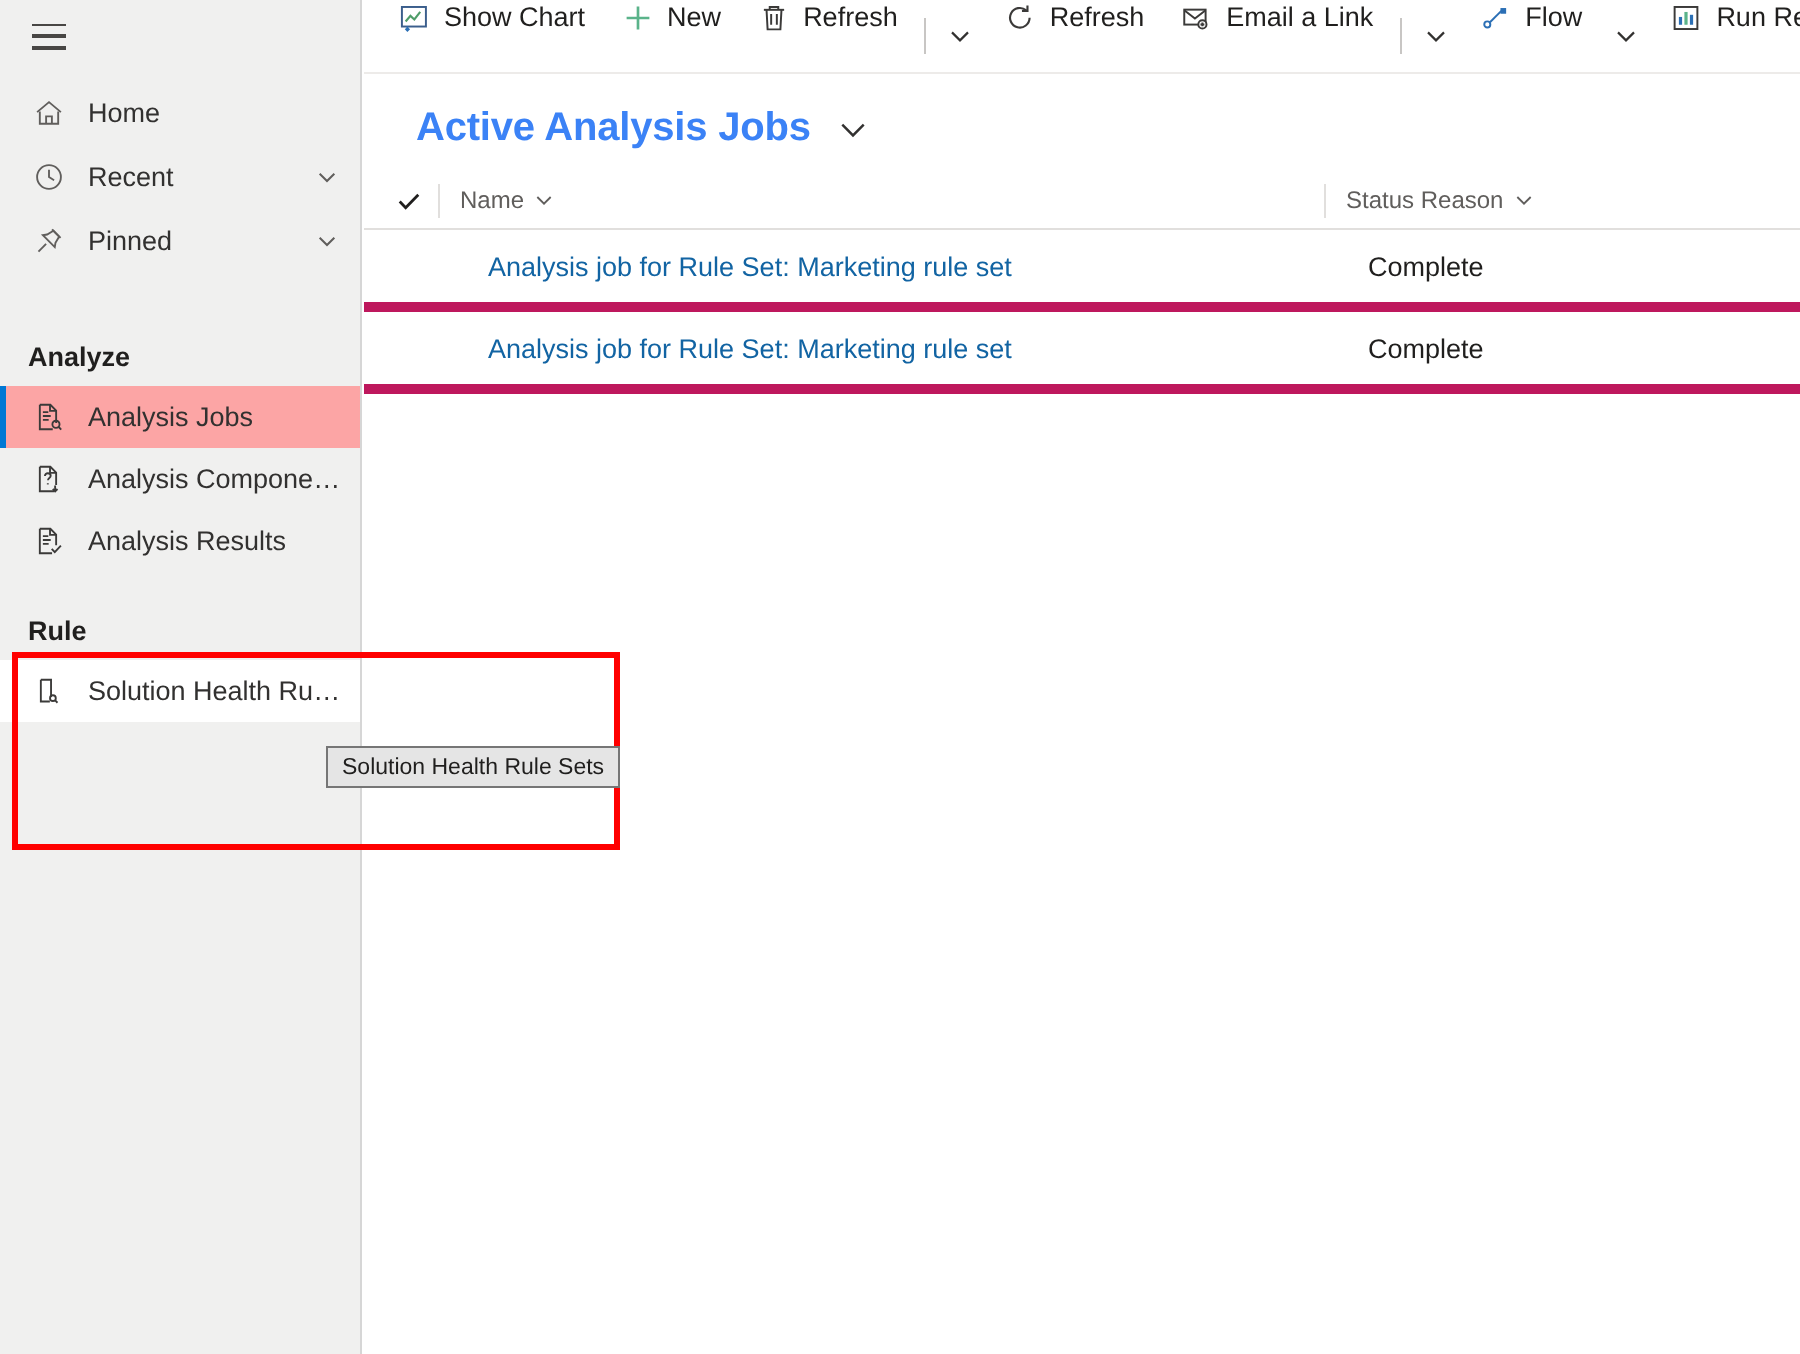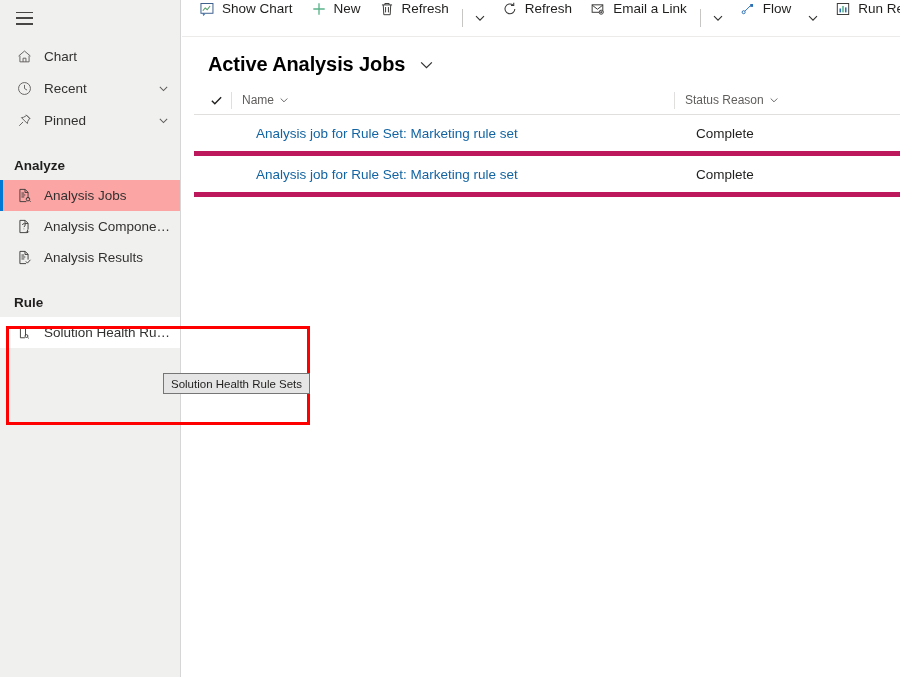--- a/index.html
+++ b/index.html
@@ -191,32 +191,32 @@
   }
 
   .page-head {
     display: flex;
     align-items: center;
     padding: 16px 0 10px 26px;
   }
   .page-title {
     font-size: 20px;
     font-weight: bold;
-    color: #000000;
+    color: #3b82f6;
     letter-spacing: -0.1px;
   }
   .page-head .caret {
     margin-left: 14px;
     color: #323130;
     display: inline-flex;
     align-items: center;
   }
 
   
-  .grid { padding-left: 0; margin-left: 12px; }
+  .grid { padding-left: 0; }
   .grid-header {
     display: flex;
     align-items: center;
     height: 28px;
     border-bottom: 1px solid #e1dfdd;
     font-size: 12px;
     color: #605e5c;
   }
   .col-check {
     width: 37px;
@@ -323,21 +323,21 @@
     <div class="top-nav">
 
       <div class="nav-item">
         <span class="ico">
           <svg width="17" height="17" viewBox="0 0 20 20" fill="none" stroke="#605e5c" stroke-width="1.1">
             <path d="M3 9.5 10 3.6l7 5.9"></path>
             <path d="M4.6 9.1v7.2h10.8V9.1"></path>
             <path d="M8.3 16.3v-4.3h3.4v4.3"></path>
           </svg>
         </span>
-        <span class="lbl">Chart</span>
+        <span class="lbl">Home</span>
       </div>
 
       <div class="nav-item">
         <span class="ico">
           <svg width="17" height="17" viewBox="0 0 20 20" fill="none" stroke="#605e5c" stroke-width="1.1">
             <circle cx="10" cy="10" r="7"></circle>
             <path d="M10 5.8V10l3 1.9"></path>
           </svg>
         </span>
         <span class="lbl">Recent</span>
@@ -358,21 +358,21 @@
         </span>
         <span class="lbl">Pinned</span>
         <span class="chev">
           <svg width="11" height="11" viewBox="0 0 12 12" fill="none" stroke="#605e5c" stroke-width="1.1">
             <path d="M2 4.2 6 8.2l4-4"></path>
           </svg>
         </span>
       </div>
     </div>
 
-    <div style="margin-top:14px;">
+    <div style="margin-top:27px;">
       <div class="section-title">Analyze</div>
 
       <div class="group-item active">
         <span class="ico">
           <svg width="17" height="17" viewBox="0 0 20 20" fill="none" stroke="#3b3a39" stroke-width="1.1">
             <path d="M4.6 2.8h6.2l3.4 3.4v7.3"></path>
             <path d="M4.6 2.8v14.4h7.6"></path>
             <path d="M10.6 2.9v3.5h3.5"></path>
             <path d="M6.4 7.1h3.2M6.4 9.4h4.6M6.4 11.7h3.4"></path>
             <circle cx="14.1" cy="14.3" r="2.1"></circle>

